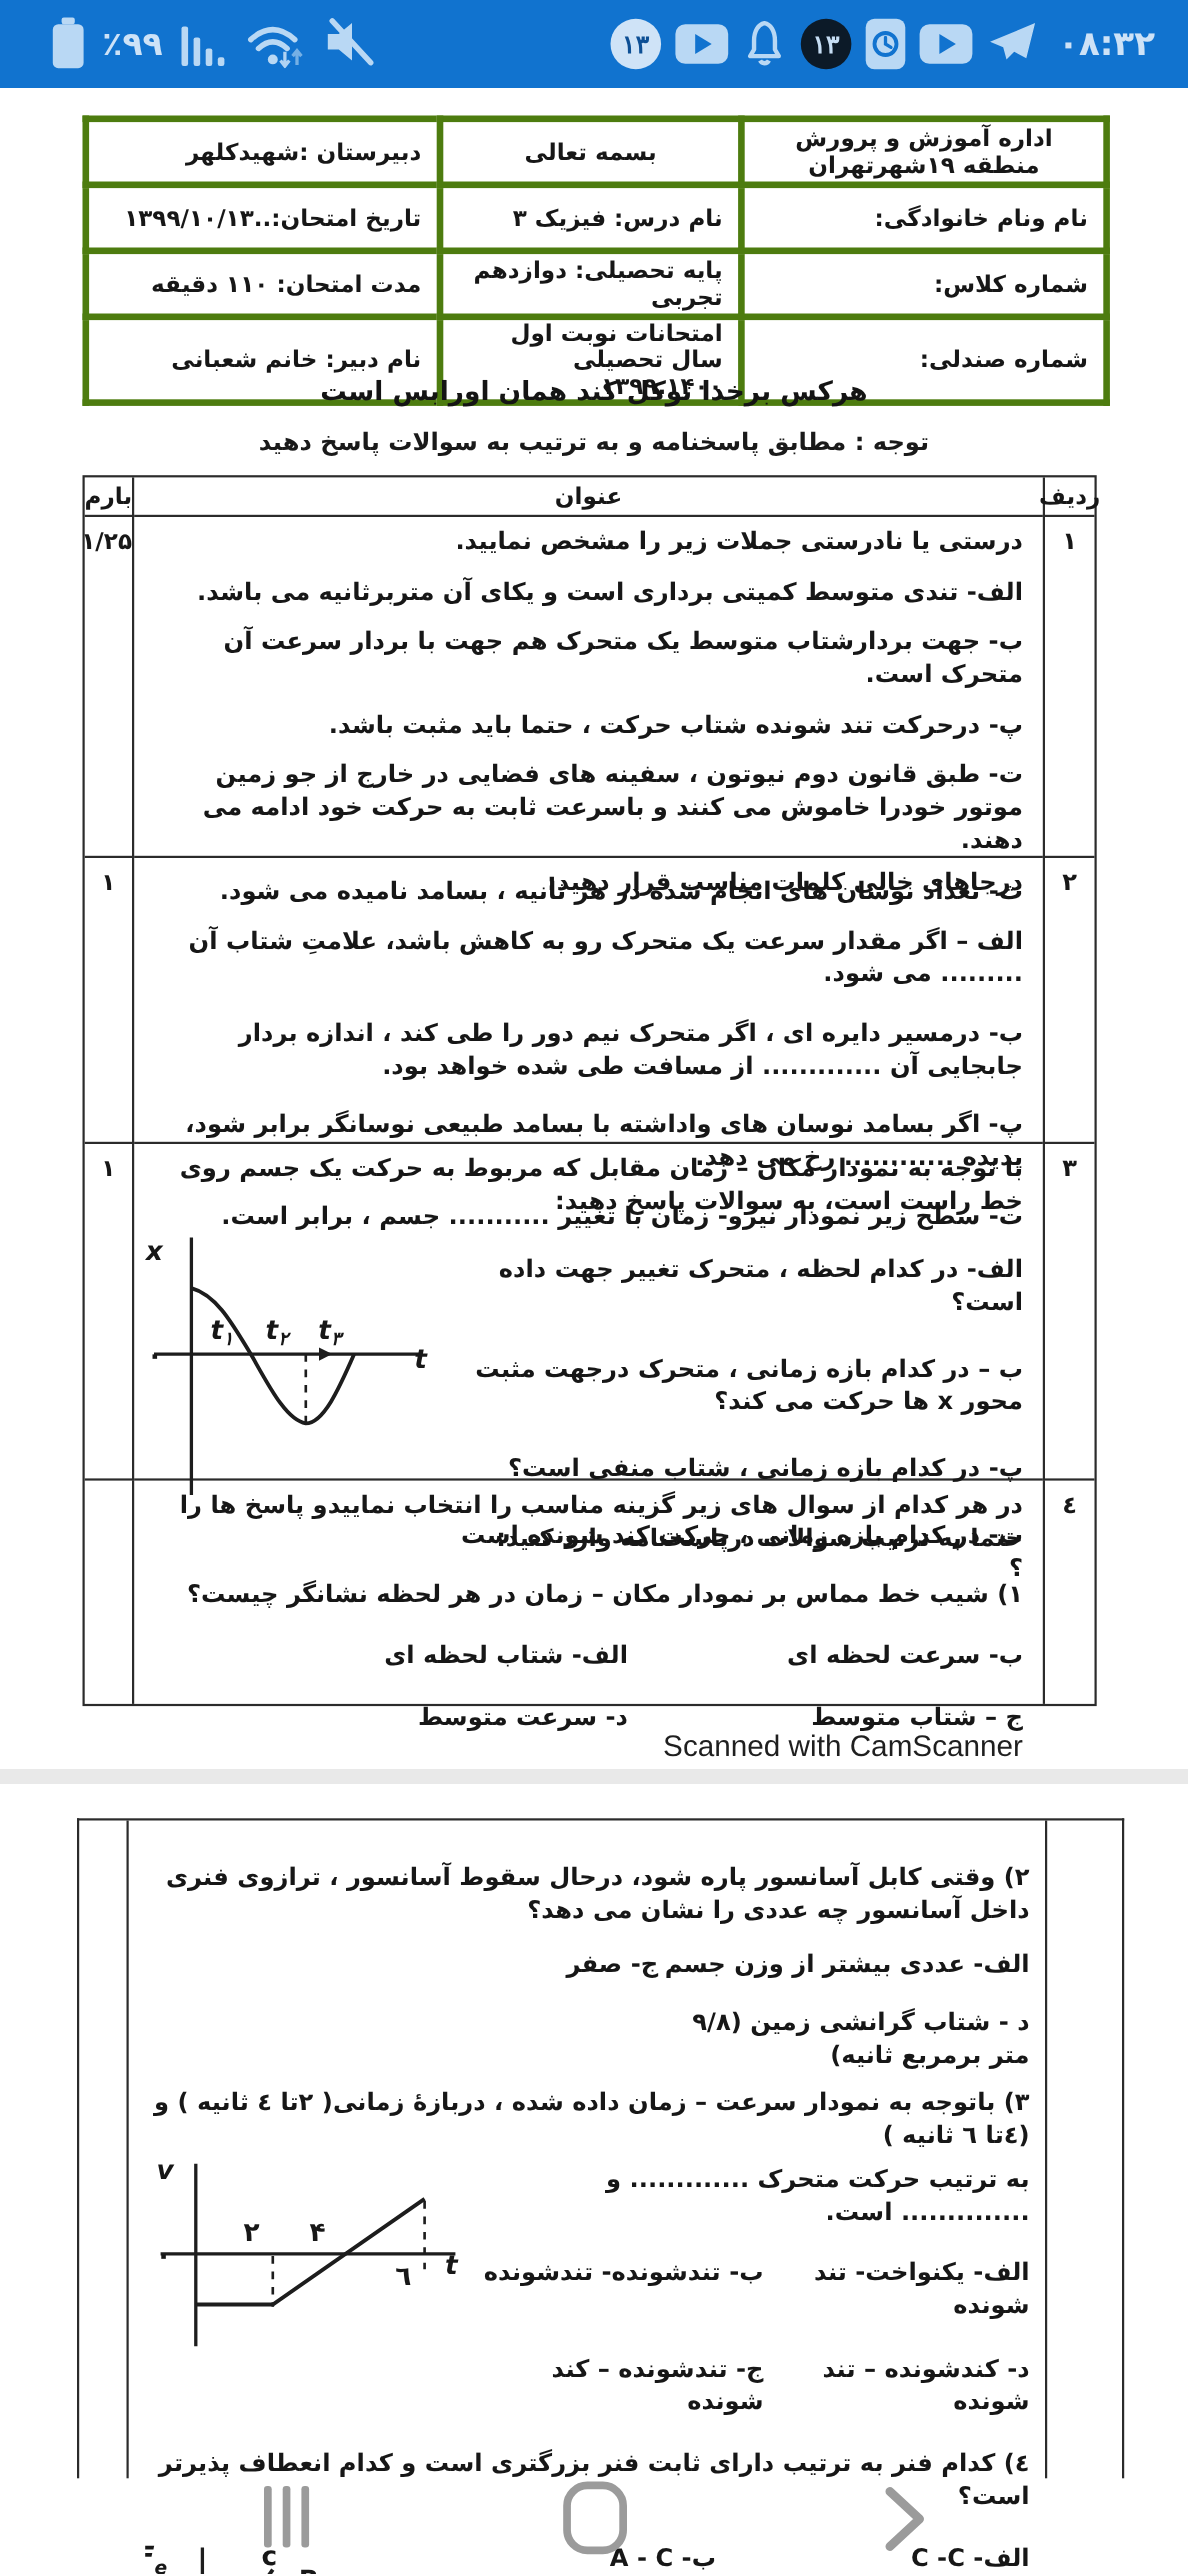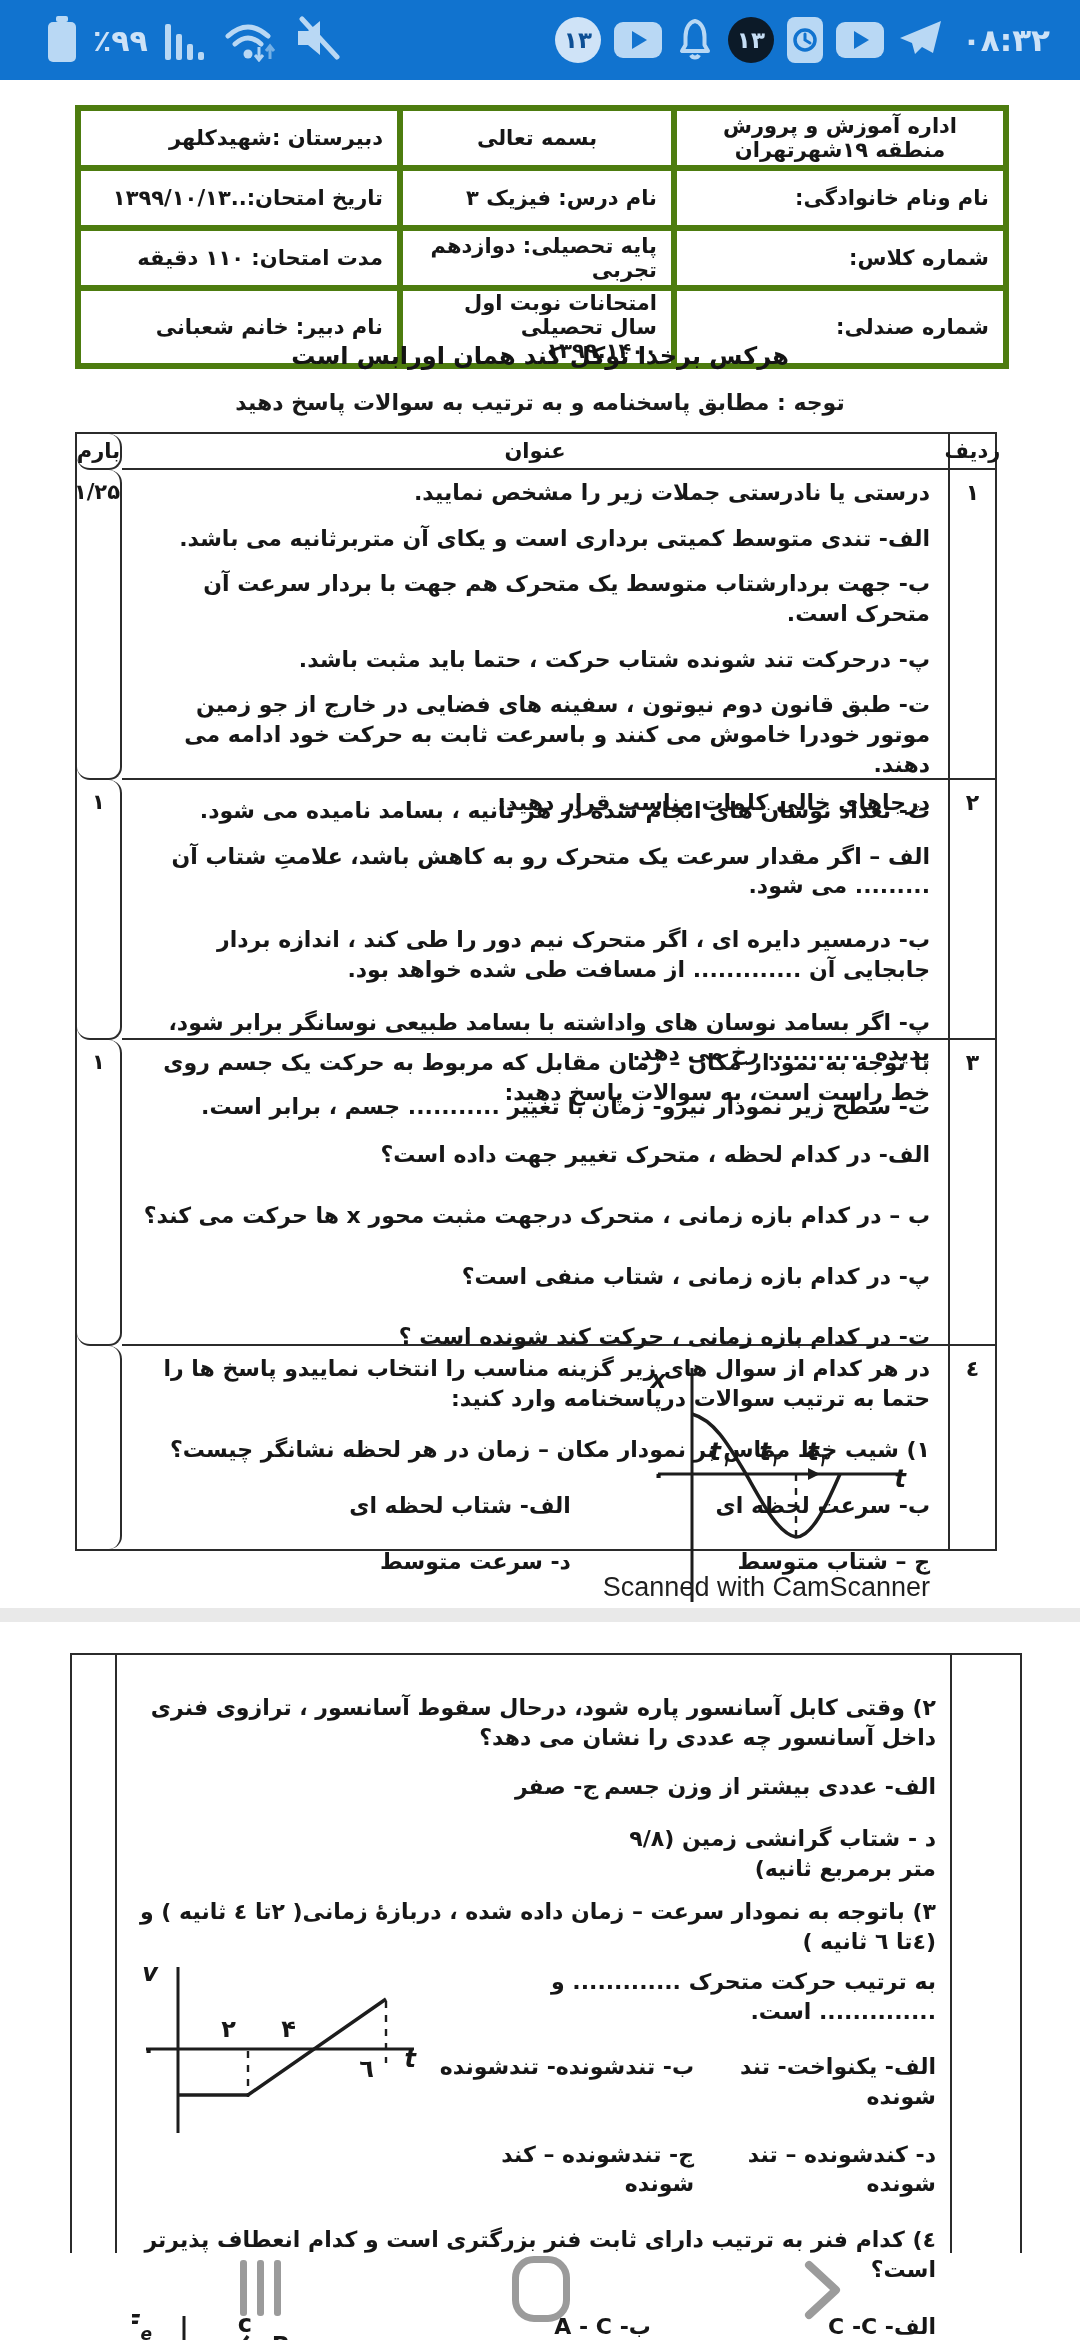--- a/index.html
+++ b/index.html
@@ -12,21 +12,21 @@
   .sb-group{display:flex;align-items:center;}
   .sb-left{gap:17px;}
   .sb-right{gap:13px;}
   .sb-text{color:#cde2f7;font-size:30px;font-weight:600;letter-spacing:1px;}
   .battery{position:relative;width:28px;height:40px;background:#b9d8f4;border-radius:5px;margin-top:4px;}
   .battery::before{content:"";position:absolute;top:-6px;left:8px;width:12px;height:6px;background:#b9d8f4;border-radius:2px;}
   .signal{display:flex;align-items:flex-end;gap:5px;height:40px;}
   .signal i{display:block;width:6px;background:#b9d8f4;border-radius:2px;}
   .sig1{height:36px;} .sig2{height:26px;} .sig3{height:16px;} .sig4{height:8px;}
   .badge{width:46px;height:46px;border-radius:50%;display:flex;align-items:center;justify-content:center;
-    font-size:23px;font-weight:700;}
+    font-size:23px;font-weight:700;font-family:Liberation Serif, serif;}
   .badge-light{background:#cfe3f7;color:#0d4f95;}
   .badge-dark{background:#0c1a28;color:#c6def5;}
   .ytbtn{width:48px;height:36px;background:#b9d8f4;border-radius:9px;display:flex;align-items:center;justify-content:center;}
   .ytbtn i{display:block;width:0;height:0;border-left:15px solid #1173cf;border-top:9px solid transparent;border-bottom:9px solid transparent;margin-left:4px;}
   .clockapp{width:36px;height:46px;background:#b9d8f4;border-radius:8px;display:flex;align-items:center;justify-content:center;}
   .sb-time{color:#cde2f7;font-size:31px;font-weight:600;margin-left:6px;}
 
   
   .doc{position:absolute;top:80px;left:0;width:1080px;height:2260px;background:#ffffff;}
   .page1{position:relative;width:1080px;height:1528px;background:#fff;}
@@ -38,28 +38,28 @@
   .head-table td{border:6px solid #4d7c0f;height:54px;padding:0 14px;font-size:21px;font-weight:700;color:#171717;}
   .ht-c{text-align:center;}
 
   .motto{position:absolute;top:262px;left:0;width:1080px;text-align:center;font-size:24px;font-weight:700;color:#141414;direction:rtl;}
   .notice{position:absolute;top:310px;left:0;width:1080px;text-align:center;font-size:22px;font-weight:700;color:#1a1a1a;direction:rtl;}
 
   .qtable{position:absolute;top:352px;left:75px;width:922px;box-sizing:border-box;border:2px solid #2b2b2b;
     display:grid;grid-template-columns:47px 1fr 45px;grid-template-rows:36px 310px 260px 306px 203px;direction:rtl;}
   .qc{box-sizing:border-box;color:#171717;}
   .qc-num{border-left:2px solid #2b2b2b;text-align:center;font-size:22px;font-weight:700;padding-top:10px;}
-  .qc-score{border-right:2px solid #2b2b2b;text-align:center;font-size:21px;font-weight:700;padding-top:10px;border-radius:13px;}
+  .qc-score{border-right:2px solid #2b2b2b;text-align:center;font-size:21px;font-weight:700;padding-top:10px;}
   .qc-main{padding:8px 18px 0 10px;font-size:22px;font-weight:700;direction:rtl;text-align:right;line-height:1.35;}
   .rb{border-bottom:2px solid #2b2b2b;}
   .qh{display:flex;align-items:center;justify-content:center;font-size:21px;font-weight:700;padding:0;}
   .q1 .it{margin-top:16px;}
   .q2 .it{margin-top:24px;}
   .q3texts .it{margin-top:31px;}
-  .q3flex{display:flex;margin-top:2px;flex-direction:column;}
+  .q3flex{display:flex;margin-top:2px;}
   .q3texts{flex:1;}
   .q3graph{flex:none;width:280px;margin-top:4px;}
   .q4sub{margin-top:22px;}
   .optgrid{display:grid;grid-template-columns:45% 55%;row-gap:26px;direction:rtl;margin-top:26px;}
   .optgrid div{text-align:right;}
 
   .watermark{position:absolute;top:1492px;right:150px;font-family:"Liberation Sans",sans-serif;
     font-size:27px;color:#1f1f1f;font-weight:500;letter-spacing:0px;}
 
   

